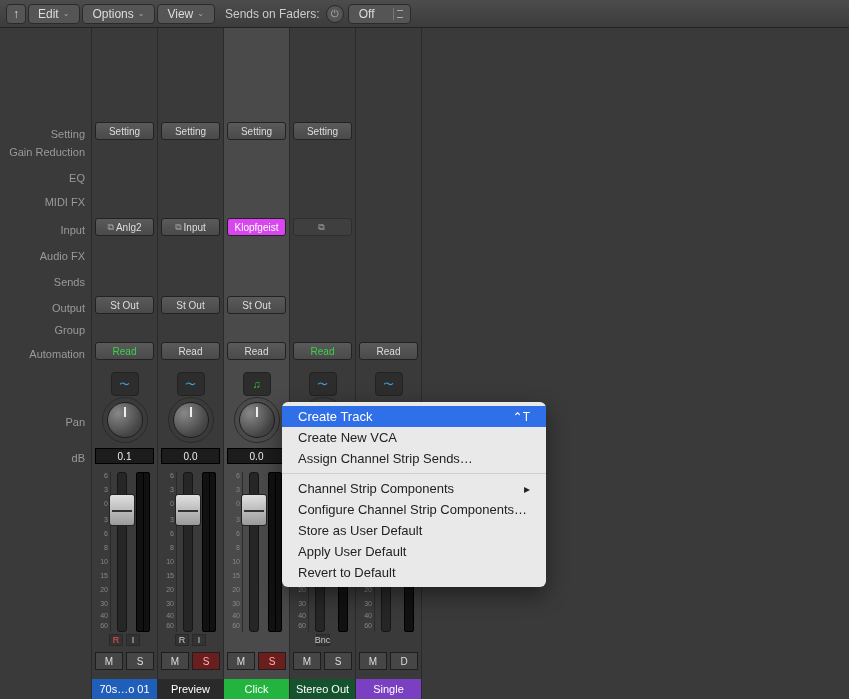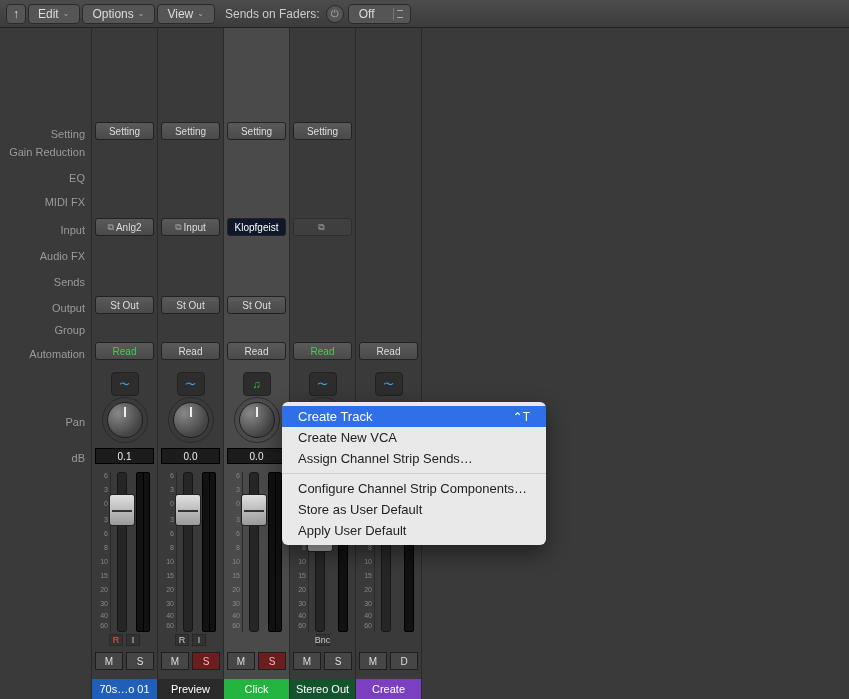--- a/index.html
+++ b/index.html
@@ -101,21 +101,21 @@
 
   .chip {
     height:18px; border:1px solid #222; border-radius:3px;
     background:linear-gradient(#5a5a5a,#4a4a4a);
     color:#ddd; font-size:10px;
     display:flex; align-items:center; justify-content:center;
     overflow:hidden; white-space:nowrap; text-overflow:ellipsis;
     cursor:default;
   }
   .chip.empty { background:#3f3f3f; border-color:#2e2e2e; }
-  .chip.blue  { background:#0f172a; color:#fff; }
+  .chip.blue  { background:#d946ef; color:#fff; }
   .chip.readG { color:#3cd24a; }
   .stereo-dot { font-size:9px; color:#aaa; margin-right:2px; }
 
   .db-box {
     height:16px; background:#1c1c1c; color:#eee; border:1px solid #000;
     font-size:10px; display:flex; align-items:center; justify-content:center;
   }
   .db-neg { color:#ff9a3c; }
 
   .wave-ico {
@@ -524,40 +524,47 @@
             <span style="top:150px">60</span>
           </div>
       <div class="track"></div>
       <div class="cap" style="top:22px"></div>
       <div class="meter "></div>
     </div>
         <div class="ms-row" style="top:624px">
           <div class="ms-btn">M</div>
           <div class="ms-btn">D</div>
         </div>
-        <div class="name-bar" style="background:#7b3fc2">Create</div>
+        <div class="name-bar" style="background:#7b3fc2">Single</div>
       </div></div>
 
   <div class="filler"></div>
 </div>
 
 <div class="ctx">
   <div class="ctx-item hl">
     <span>Create Track</span>
     <span class="key">⌃T</span>
   </div>
   <div class="ctx-item">
     <span>Create New VCA</span>
   </div>
   <div class="ctx-item">
     <span>Assign Channel Strip Sends…</span>
   </div>
   <div class="ctx-sep"></div>
   <div class="ctx-item">
+    <span>Channel Strip Components</span>
+    <span class="chev">▸</span>
+  </div>
+  <div class="ctx-item">
     <span>Configure Channel Strip Components…</span>
   </div>
   <div class="ctx-item">
     <span>Store as User Default</span>
   </div>
   <div class="ctx-item">
     <span>Apply User Default</span>
   </div>
+  <div class="ctx-item">
+    <span>Revert to Default</span>
+  </div>
 </div>
 
 </body></html>

